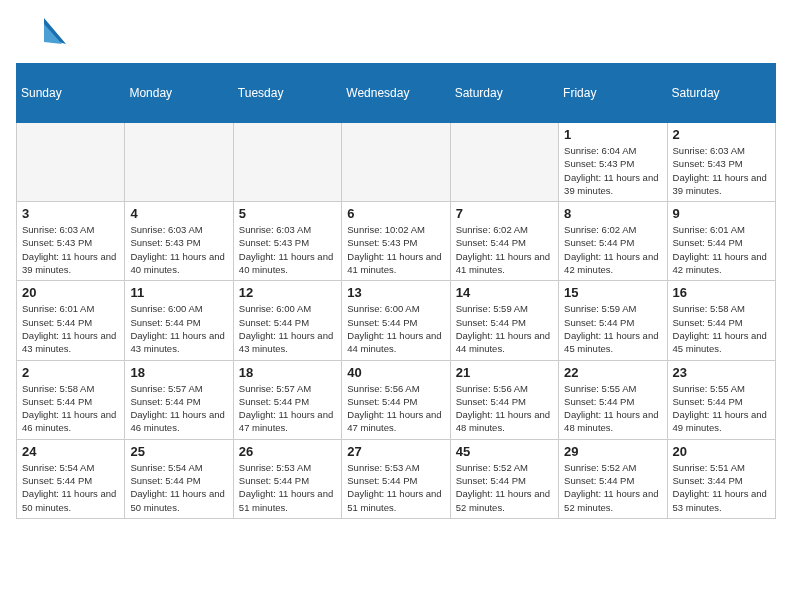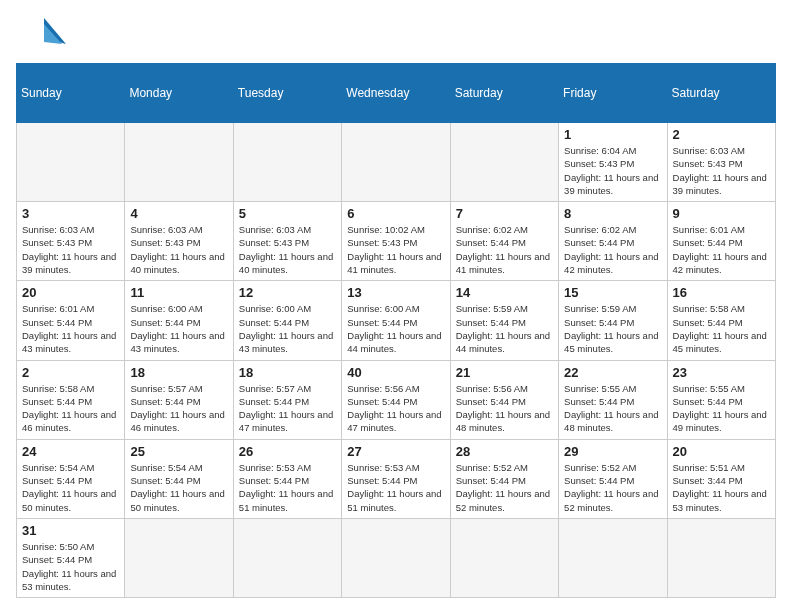--- a/index.html
+++ b/index.html
@@ -317,50 +317,35 @@
 and 51 minutes.</div>
         </td>
         <td>
           <span class="day-number">27</span>
           <div class="day-info">Sunrise: 5:53 AM
 Sunset: 5:44 PM
 Daylight: 11 hours
 and 51 minutes.</div>
         </td>
         <td>
-          <span class="day-number">28</span>
+          <span class="day-number">45</span>
           <div class="day-info">Sunrise: 5:52 AM
 Sunset: 5:44 PM
 Daylight: 11 hours
 and 52 minutes.</div>
         </td>
         <td>
           <span class="day-number">29</span>
           <div class="day-info">Sunrise: 5:52 AM
 Sunset: 5:44 PM
 Daylight: 11 hours
 and 52 minutes.</div>
         </td>
         <td>
           <span class="day-number">20</span>
           <div class="day-info">Sunrise: 5:51 AM
 Sunset: 3:44 PM
 Daylight: 11 hours
 and 53 minutes.</div>
         </td>
-      </tr>
-      <tr class="last-row">
-        <td>
-          <span class="day-number">31</span>
-          <div class="day-info">Sunrise: 5:50 AM
-Sunset: 5:44 PM
-Daylight: 11 hours
-and 53 minutes.</div>
-        </td>
-        <td class="empty"></td>
-        <td class="empty"></td>
-        <td class="empty"></td>
-        <td class="empty"></td>
-        <td class="empty"></td>
-        <td class="empty"></td>
       </tr>
     </tbody>
 </table>
 
 </body></html>

